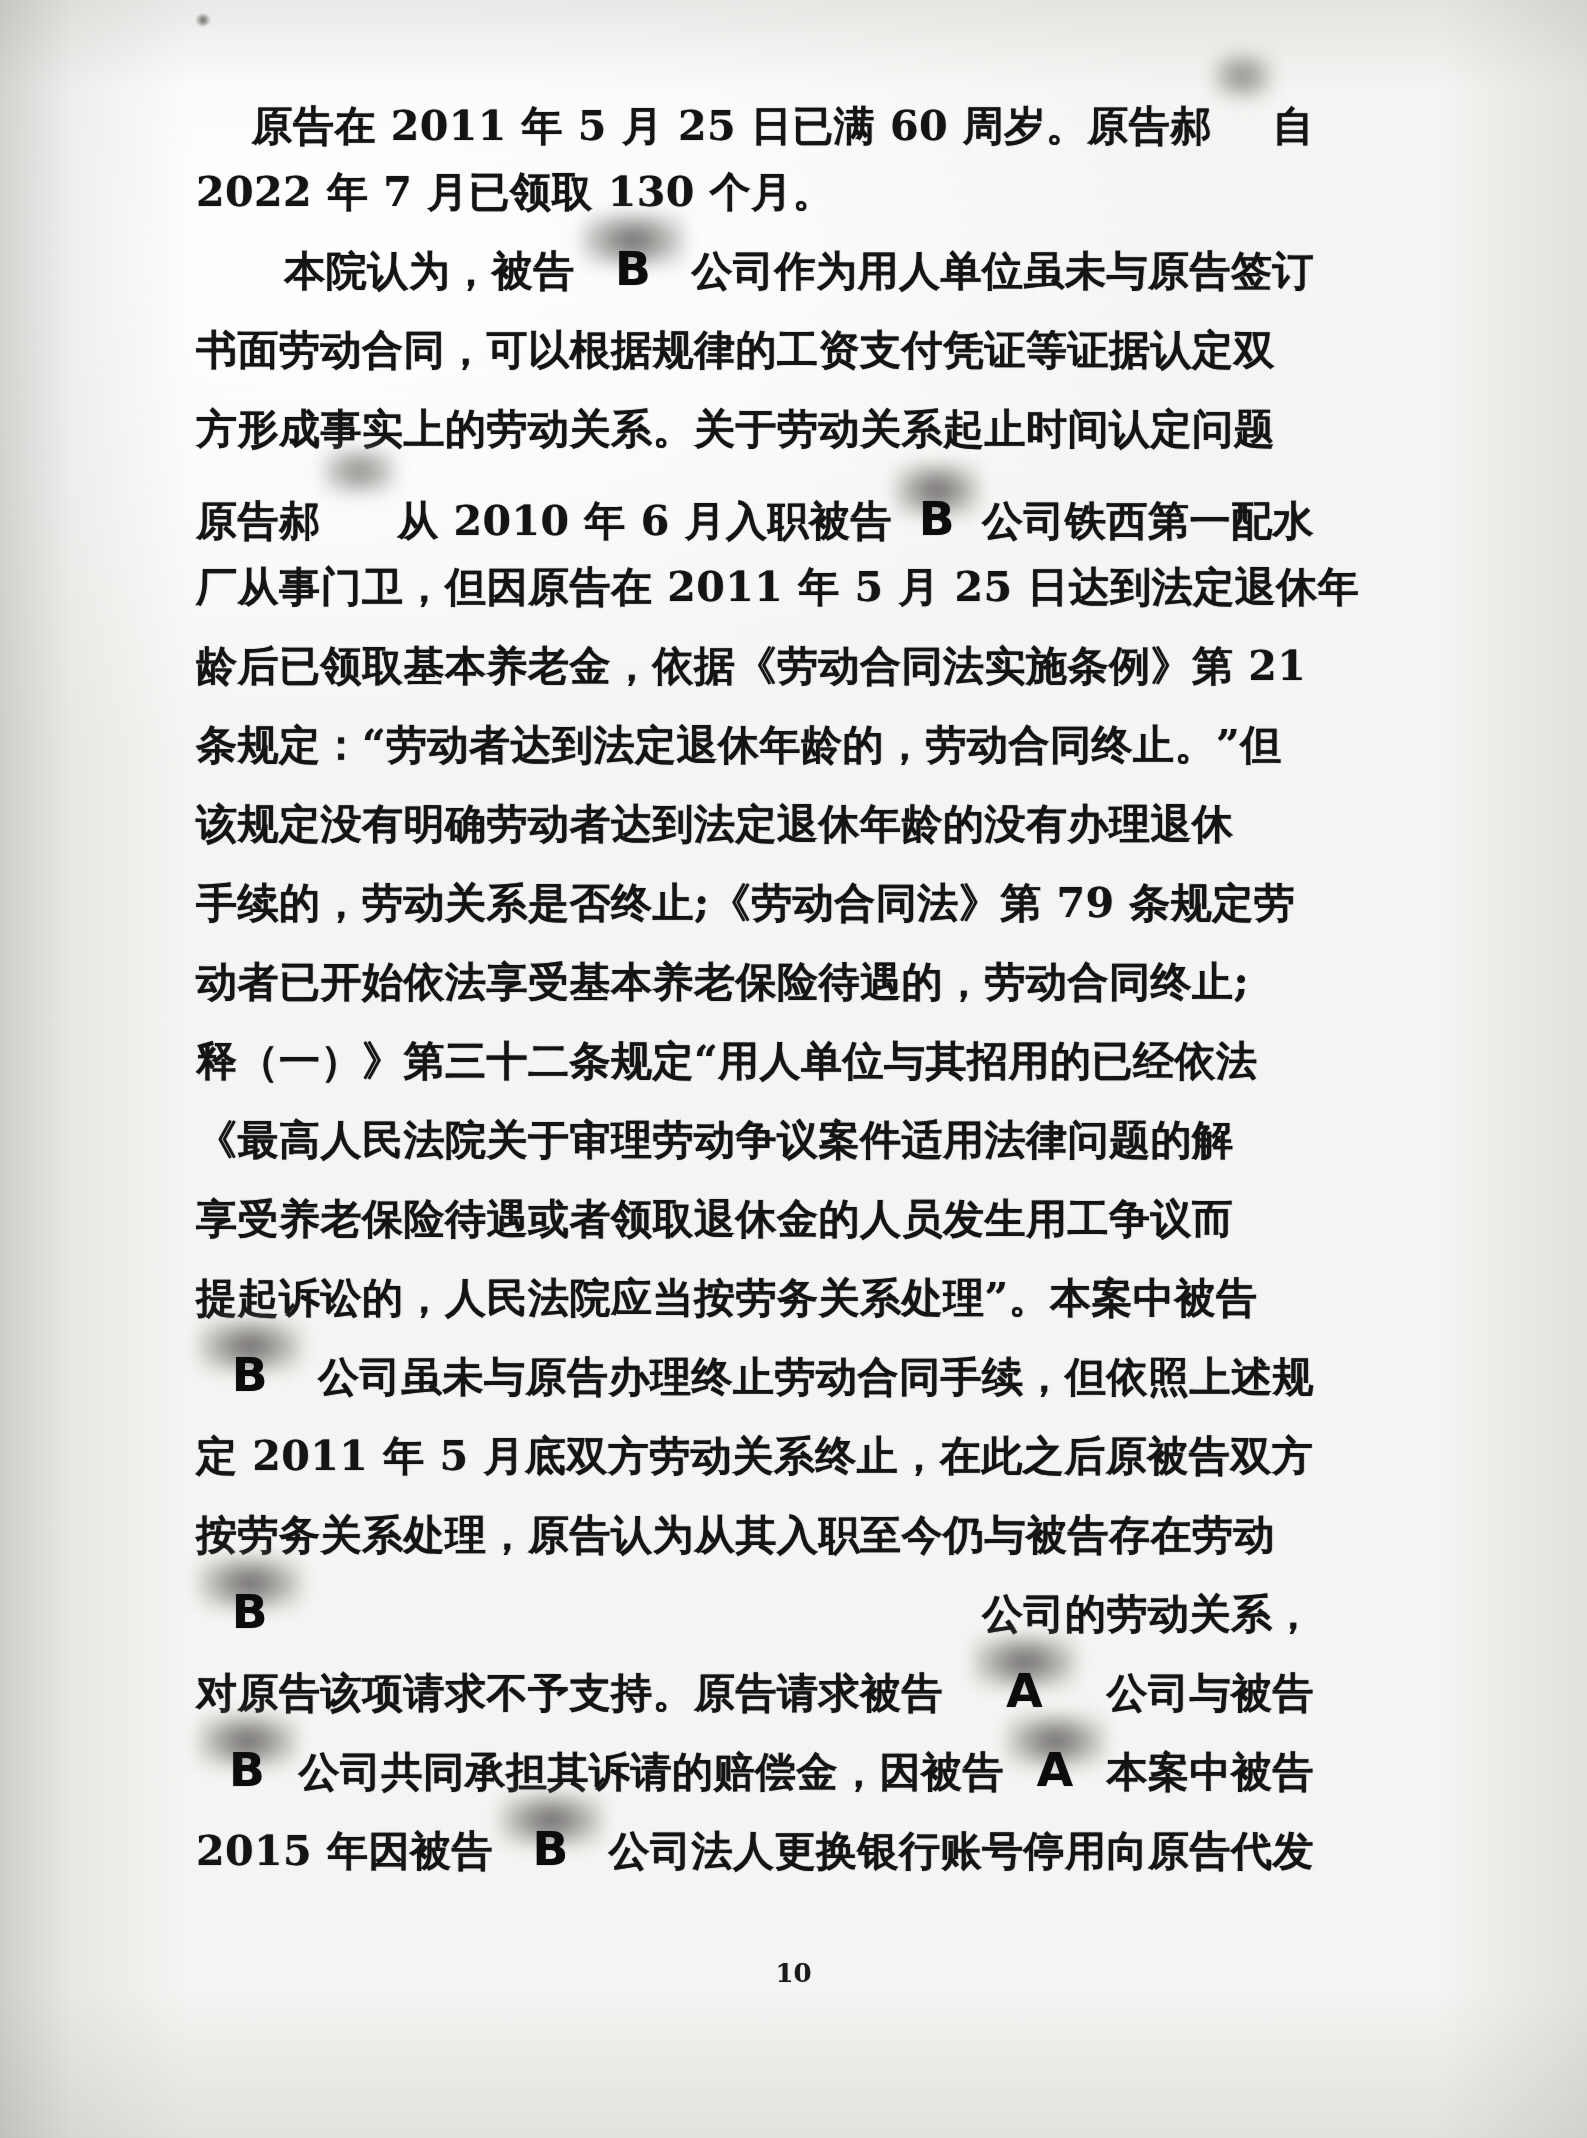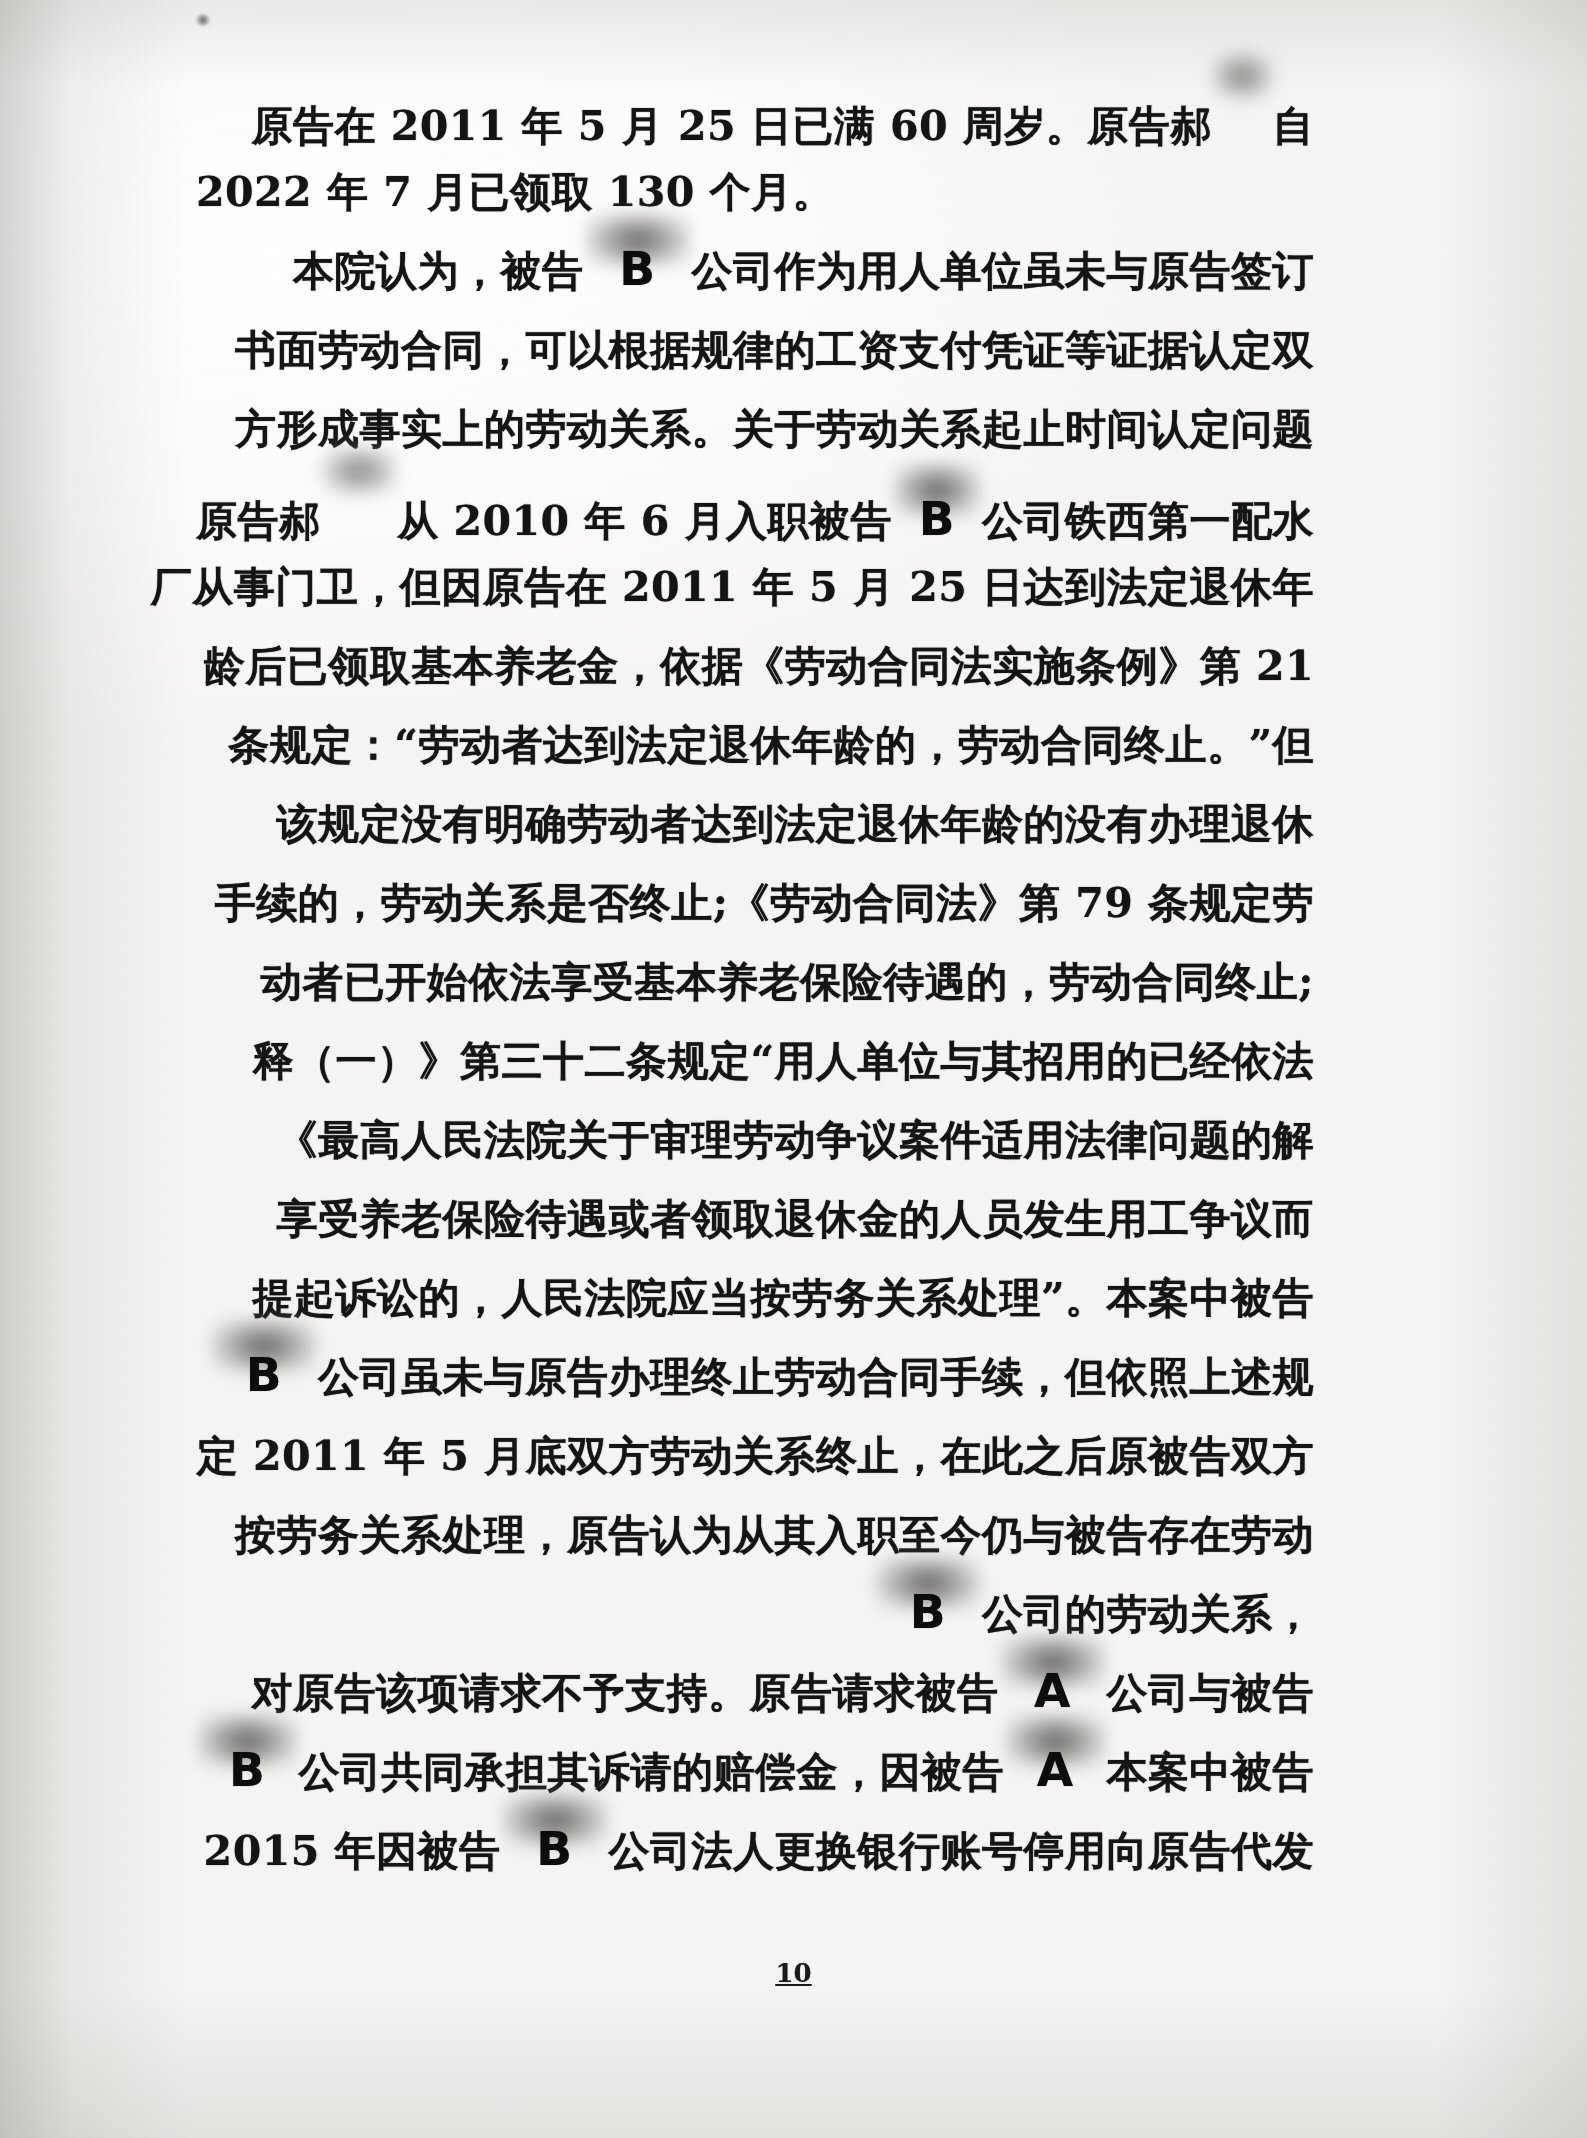--- a/index.html
+++ b/index.html
@@ -110,21 +110,21 @@
     white-space: pre;
     font-family: "DejaVu Serif", "Liberation Serif", serif;
     font-weight: 700;
     font-size: 41px;
     letter-spacing: 0.5px;
     color: #141414;
     text-shadow: 0 0 1.1px rgba(25,25,25,0.55), 0.5px 0.4px 0.9px rgba(60,58,55,0.30);
   }
   
   .line.justify {
-    justify-content: flex-end;
+    justify-content: space-between;
   }
   .line .seg {
     display: inline-block;
   }
   .indent {
     display: inline-block;
     width: 84px;
   }
 
   
@@ -183,21 +183,20 @@
     left: 0;
     right: 0;
     top: 1958px;
     text-align: center;
     font-family: "DejaVu Serif", "Liberation Serif", serif;
     font-weight: 700;
     font-size: 26px;
     color: #1a1a1a;
     z-index: 5;
     text-shadow: 0 0 1px rgba(30,30,30,0.5);
-    text-decoration: underline;
   }
 </style>
 </head>
 <body>
 
 <div id="page">
 
   <div class="top-shadow"></div>
   <div class="gutter-shadow"></div>
   <div class="right-shadow"></div>

